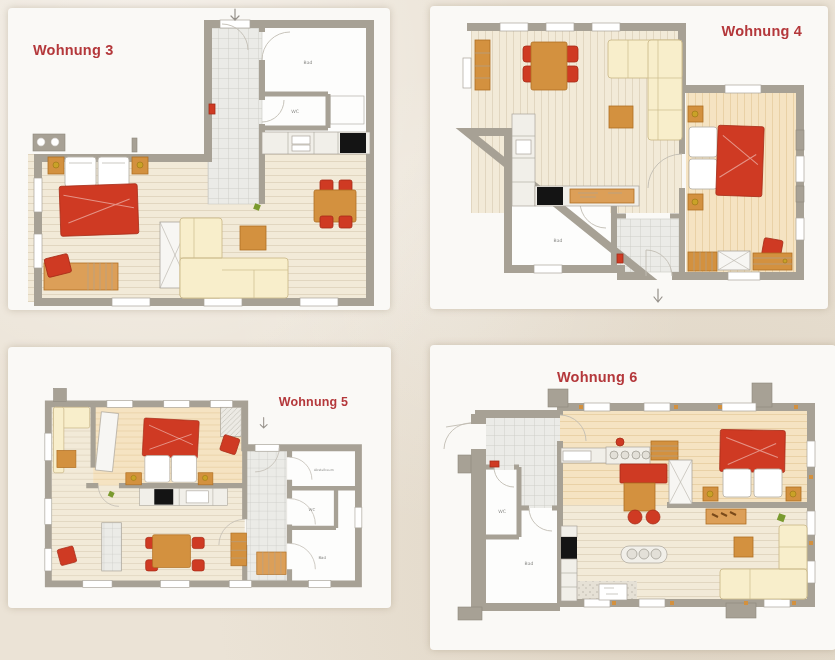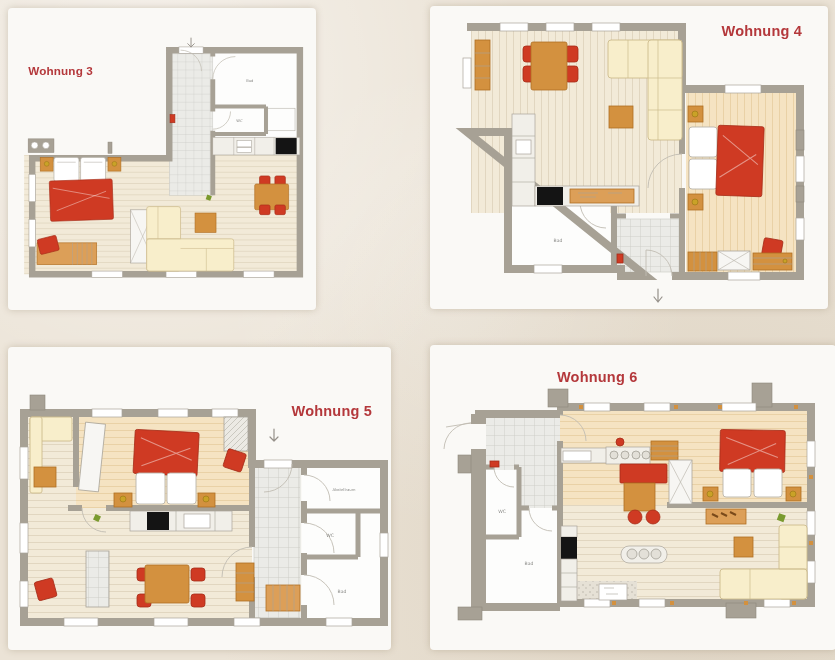--- a/index.html
+++ b/index.html
@@ -5,23 +5,23 @@
   html,body{margin:0;padding:0}
   .stage{position:relative;width:835px;height:660px;overflow:hidden;
     background:
       radial-gradient(circle at 18% 12%, rgba(255,255,255,.55), transparent 42%),
       radial-gradient(circle at 85% 85%, rgba(185,168,140,.28), transparent 55%),
       radial-gradient(circle at 55% 45%, rgba(255,255,255,.25), transparent 40%),
       var(--page_bg,#ebe3d6);}
   .card{position:absolute;background:var(--card_bg,#faf9f6);border-radius:4px;
     box-shadow:0 0 7px rgba(120,100,70,.28);}
   .card svg{position:absolute;left:0;top:0;width:100%;height:100%}
-  .card1{left:8px;top:8px;width:308px;height:302px}
+  .card1{left:8px;top:8px;width:382px;height:302px}
   .card2{left:430px;top:6px;width:398px;height:303px}
-  .card3{left:8px;top:347px;width:383px;height:303px}
+  .card3{left:8px;top:347px;width:383px;height:261px}
   .card4{left:430px;top:345px;width:406px;height:305px}
 
   .wallS{fill:none;stroke:var(--wall,#a7a195)}
   .sw8{stroke-width:8}.sw6{stroke-width:6}.sw5{stroke-width:5}
   .wallF{fill:var(--wall,#a7a195)}
   .grayBox{fill:var(--wall,#a7a195);stroke:var(--wall_dark,#8e887c);stroke-width:.6}
   .win{fill:#ffffff;stroke:#a9a49a;stroke-width:.7}
   .door{fill:none;stroke:#c1bcb2;stroke-width:.9}
   .whiteRoom{fill:#fdfdfc}
   .red{fill:var(--furn_red,#cf3a23);stroke:var(--furn_red_dark,#a62c18);stroke-width:.8}

